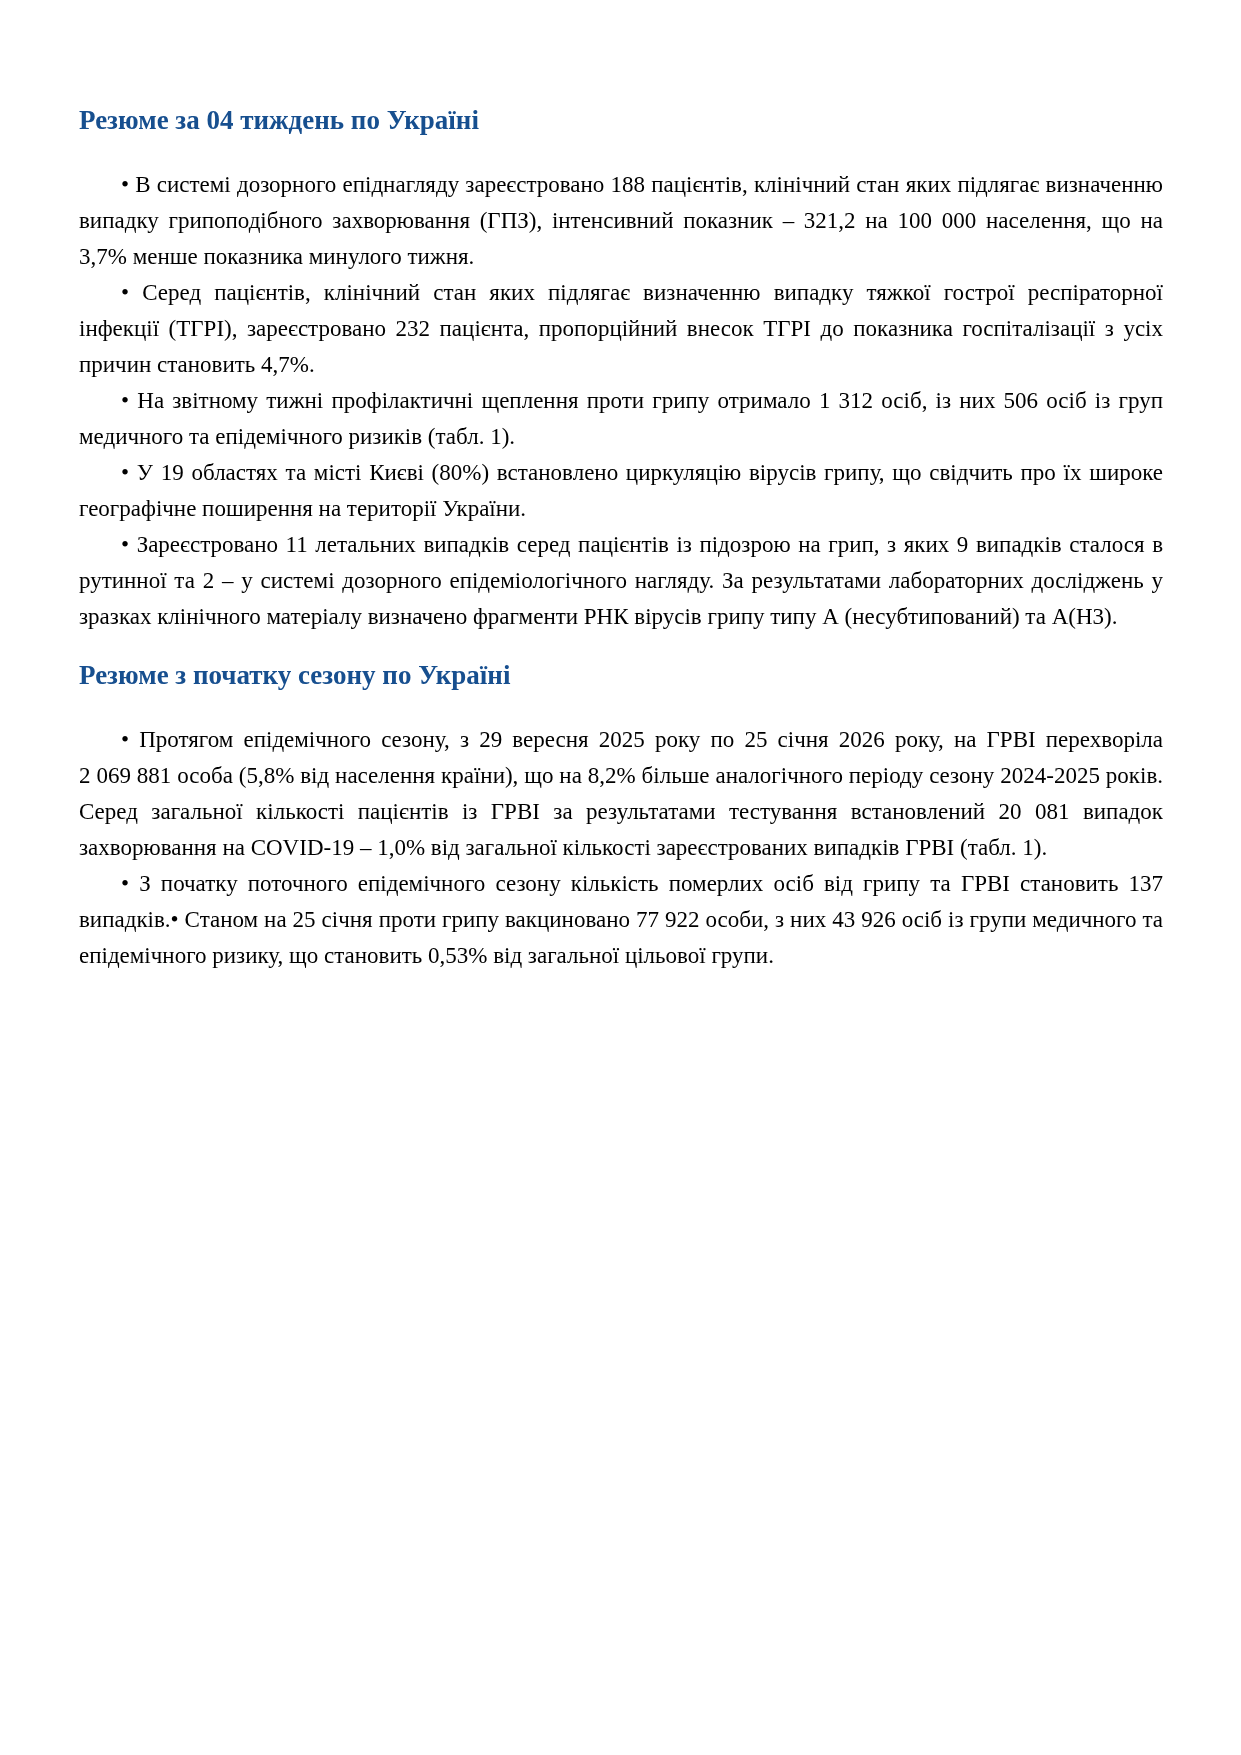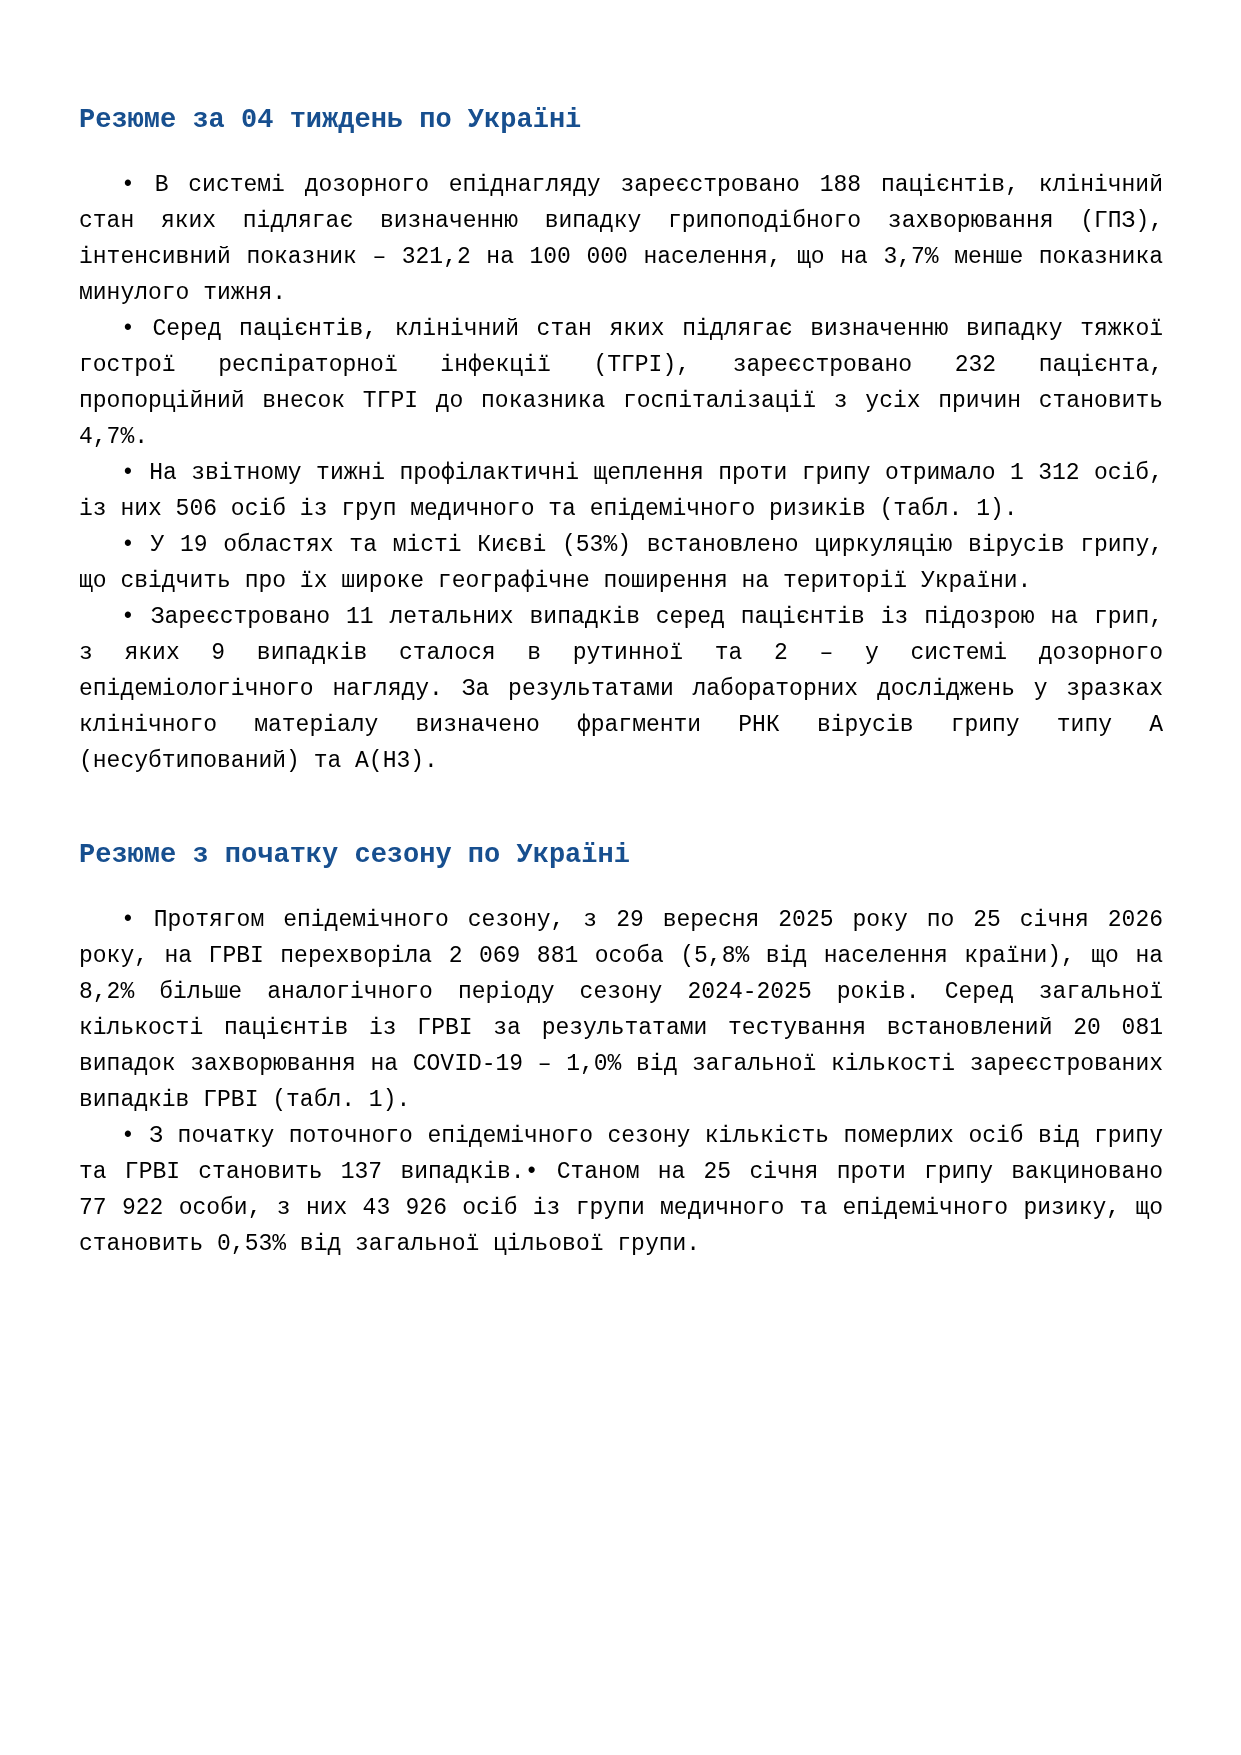--- a/index.html
+++ b/index.html
@@ -8,34 +8,34 @@
       background: #ffffff;
     }
     .page {
       position: relative;
       width: 1241px;
       height: 1755px;
       margin: 0 auto;
       background: #ffffff;
       box-sizing: border-box;
       padding: 104px 78px 0 79px;
-      font-family: Liberation Mono, monospace;
+      font-family: Liberation Serif, serif;
       color: #000000;
       overflow: hidden;
     }
     .section-heading {
       margin: 0 0 30px 0;
       font-size: 27px;
       line-height: 33px;
       font-weight: 700;
       color: var(--heading-color, #174F8F);
       text-align: left;
     }
     .section + .section .section-heading {
-      margin-top: 60px;
+      margin-top: 24px;
     }
     .para {
       margin: 0;
       font-size: 23px;
       line-height: 36px;
       text-align: justify;
       text-indent: 42px;
       color: var(--text-color, #000000);
     }
     .bullet {
@@ -50,21 +50,21 @@
   <section class="section">
     <h1 class="section-heading">Резюме за 04 тиждень по Україні</h1>
 
 
     <p class="para"><span class="bullet">•</span> <span>В системі дозорного епіднагляду зареєстровано 188 пацієнтів, клінічний стан яких підлягає визначенню випадку грипоподібного захворювання (ГПЗ), інтенсивний показник – 321,2 на 100&nbsp;000 населення, що на 3,7% менше показника минулого тижня.</span></p>
 
     <p class="para"><span class="bullet">•</span> <span>Серед пацієнтів, клінічний стан яких підлягає визначенню випадку тяжкої гострої респіраторної інфекції (ТГРІ), зареєстровано 232 пацієнта, пропорційний внесок ТГРІ до показника госпіталізації з усіх причин становить 4,7%.</span></p>
 
     <p class="para"><span class="bullet">•</span> <span>На звітному тижні профілактичні щеплення проти грипу отримало 1&nbsp;312 осіб, із них 506 осіб із груп медичного та епідемічного ризиків (табл. 1).</span></p>
 
-    <p class="para"><span class="bullet">•</span> <span>У 19 областях та місті Києві (53%) встановлено циркуляцію вірусів грипу, що свідчить про їх широке географічне поширення на території України.</span></p>
+    <p class="para"><span class="bullet">•</span> <span>У 19 областях та місті Києві (80%) встановлено циркуляцію вірусів грипу, що свідчить про їх широке географічне поширення на території України.</span></p>
 
     <p class="para"><span class="bullet">•</span> <span>Зареєстровано 11 летальних випадків серед пацієнтів із підозрою на грип, з яких 9 випадків сталося в рутинної та 2 – у системі дозорного епідеміологічного нагляду. За результатами лабораторних досліджень у зразках клінічного матеріалу визначено фрагменти РНК вірусів грипу типу А (несубтипований) та A(H3).</span></p>
 
   </section>
 
   <section class="section">
     <h1 class="section-heading">Резюме з початку сезону по Україні</h1>
 
     <p class="para"><span class="bullet">•</span> <span>Протягом епідемічного сезону, з 29 вересня 2025 року по 25 січня 2026 року, на ГРВІ перехворіла 2&nbsp;069&nbsp;881 особа (5,8% від населення країни), що на 8,2% більше аналогічного періоду сезону 2024-2025 років. Серед загальної кількості пацієнтів із ГРВІ за результатами тестування встановлений 20&nbsp;081 випадок захворювання на COVID-19 – 1,0% від загальної кількості зареєстрованих випадків ГРВІ (табл. 1).</span></p>
 

